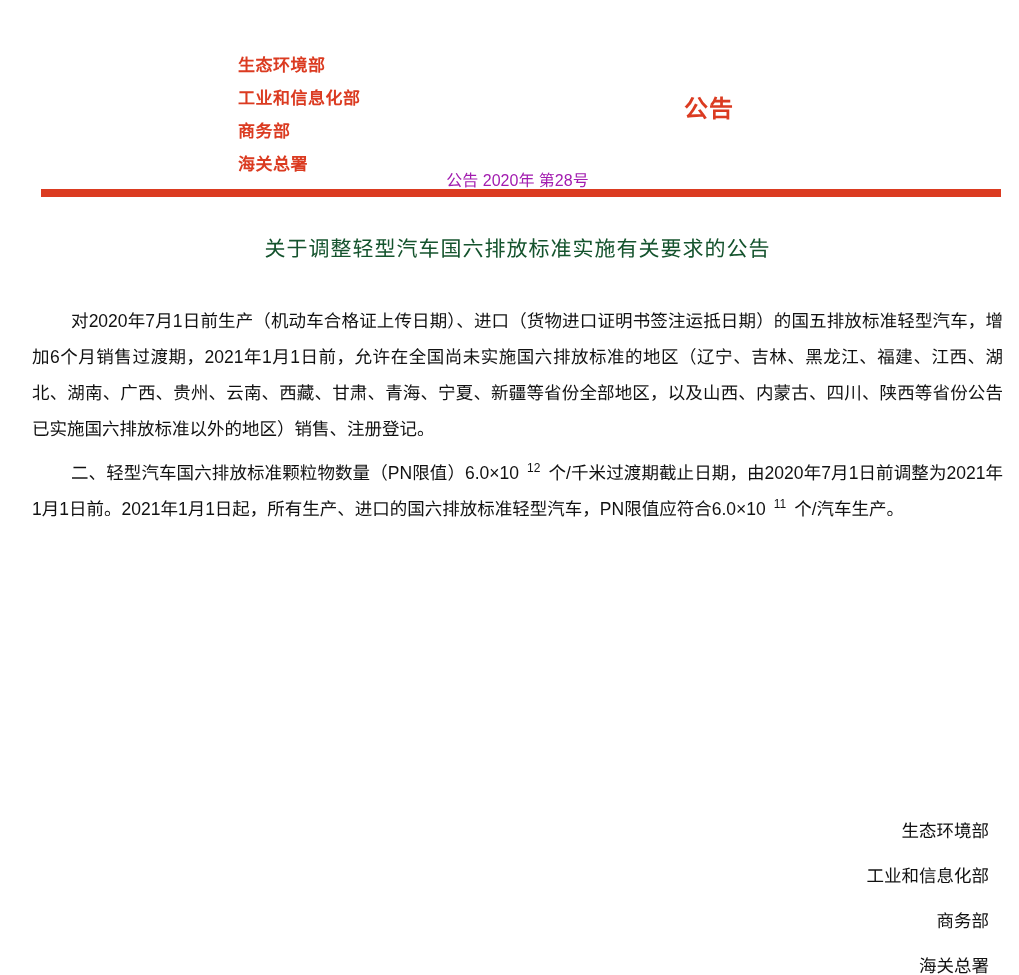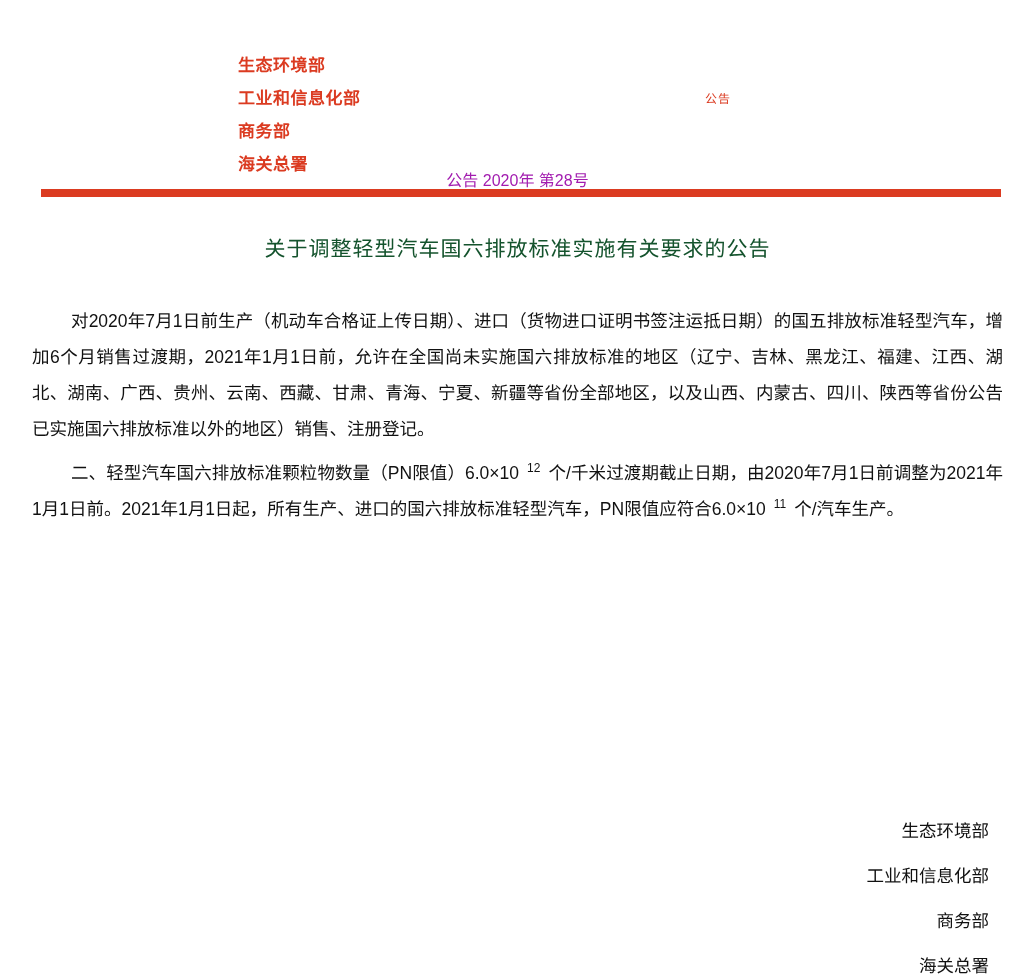--- a/index.html
+++ b/index.html
@@ -24,24 +24,23 @@
     font-weight: bold;
     font-size: 17px;
     line-height: 25px;
     letter-spacing: 0.5px;
   }
   .notice-label {
     position: absolute;
     left: 672px;
     top: 40px;
     color: var(--accent-red, #db3b21);
-    font-weight: normal;
-    font-size: 12px;
+    font-weight: bold;
+    font-size: 24px;
     letter-spacing: 1px;
-    margin-left: 21px;
   }
   .doc-number {
     position: absolute;
     top: 155px;
     left: 0;
     width: 100%;
     text-align: center;
     font-size: 16px;
     color: #a21caf;
   }

